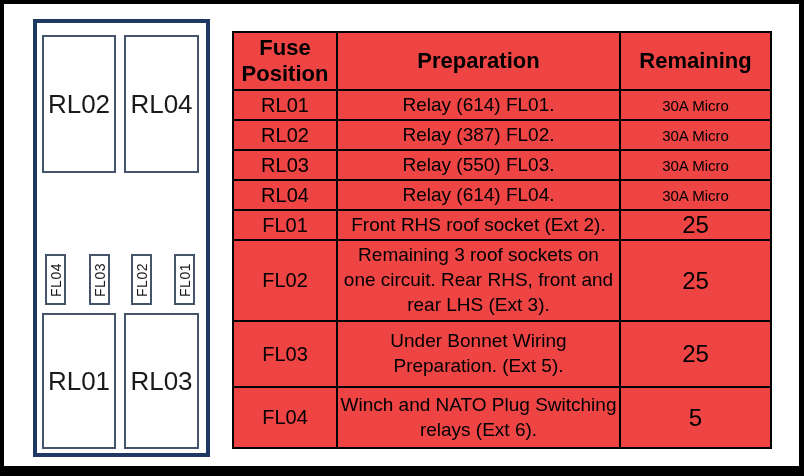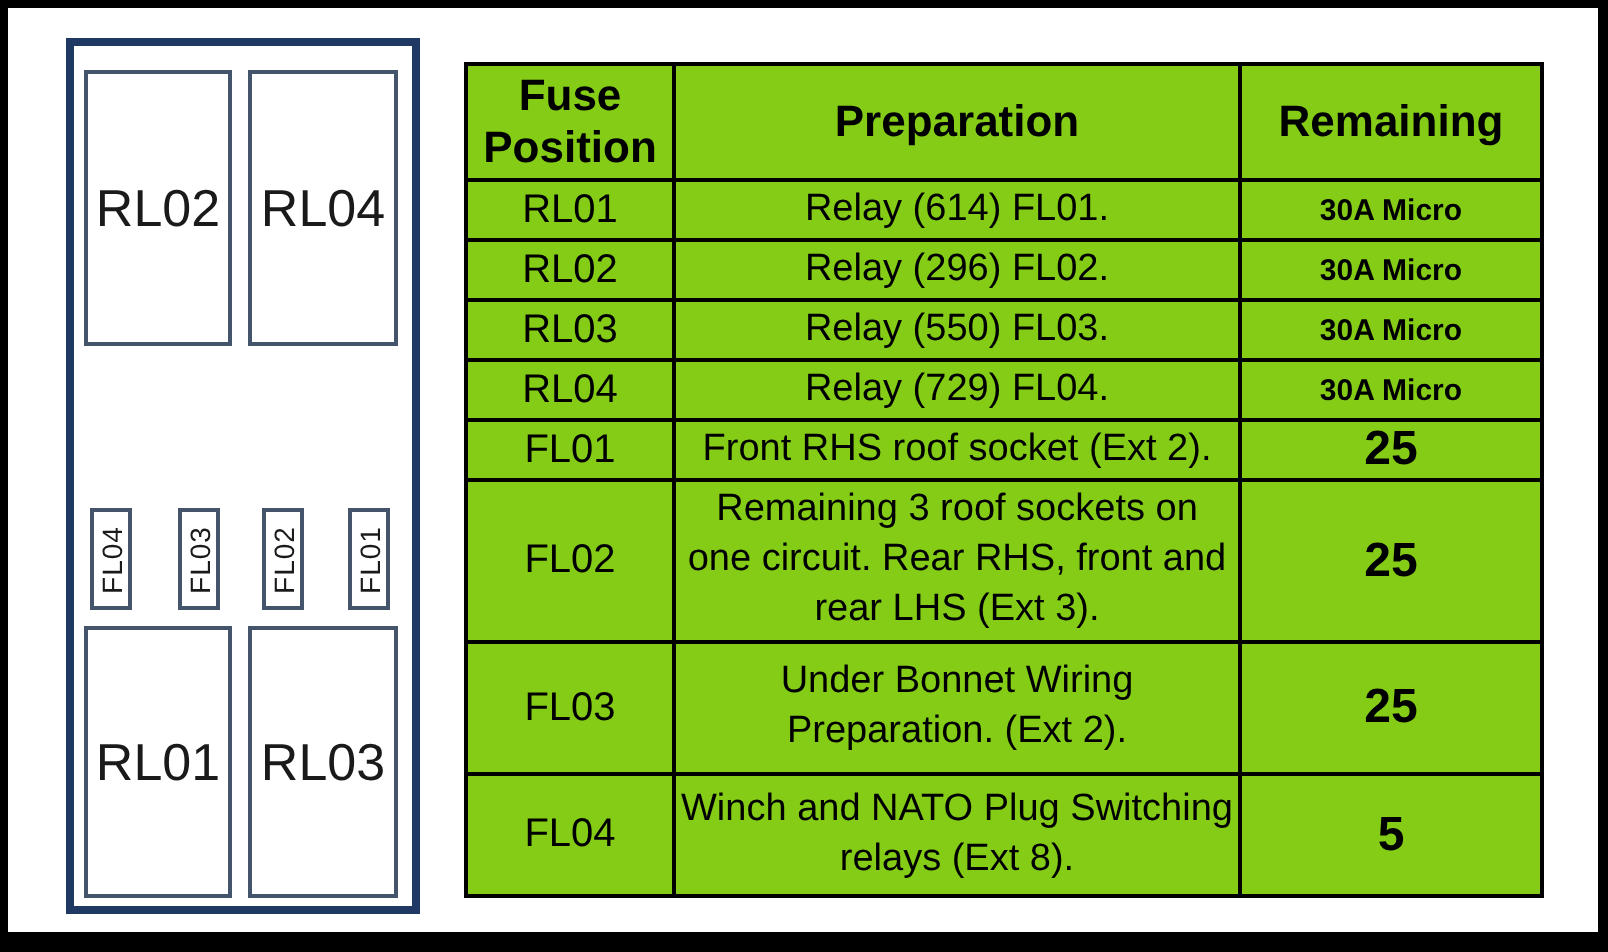--- a/index.html
+++ b/index.html
@@ -72,42 +72,42 @@
   .fl01 { left: 137px; }
 
   
   table.fuse-table {
     position: absolute;
     left: 232px;
     top: 31px;
     width: 538px;
     border-collapse: collapse;
     table-layout: fixed;
-    background: #84cc16;
+    background: #ef4444;
   }
   .fuse-table th, .fuse-table td {
     border: 2px solid #000;
     text-align: center;
     vertical-align: middle;
     padding: 0 2px;
     overflow: hidden;
   }
   .fuse-table thead tr { height: 58px; }
   .fuse-table th {
     font-size: 22px;
     font-weight: bold;
     line-height: 1.2;
   }
   .fuse-table tbody tr { height: 30px; }
   .fuse-table tbody tr:nth-child(6) { height: 81px; }
   .fuse-table tbody tr:nth-child(7) { height: 66px; }
   .fuse-table tbody tr:nth-child(8) { height: 61px; }
   .fuse-table td.pos  { font-size: 20px; }
   .fuse-table td.desc { font-size: 19px; line-height: 1.3; }
-  .fuse-table td.amp  { font-size: 24px; font-weight: bold; }
+  .fuse-table td.amp  { font-size: 24px; }
   .fuse-table tbody tr:nth-child(-n+4) td.amp { font-size: 15px; }
 </style>
 </head>
 <body>
 
 <div class="canvas">
 
   <div class="fusebox">
     <div class="relay-box rl02">
       <span>RL02</span>
@@ -151,50 +151,50 @@
       </tr>
     </thead>
     <tbody>
         <tr>
     <td class="pos">RL01</td>
     <td class="desc">Relay (614) FL01.</td>
     <td class="amp">30A Micro</td>
   </tr>
         <tr>
     <td class="pos">RL02</td>
-    <td class="desc">Relay (296) FL02.</td>
+    <td class="desc">Relay (387) FL02.</td>
     <td class="amp">30A Micro</td>
   </tr>
         <tr>
     <td class="pos">RL03</td>
     <td class="desc">Relay (550) FL03.</td>
     <td class="amp">30A Micro</td>
   </tr>
         <tr>
     <td class="pos">RL04</td>
-    <td class="desc">Relay (729) FL04.</td>
+    <td class="desc">Relay (614) FL04.</td>
     <td class="amp">30A Micro</td>
   </tr>
         <tr>
     <td class="pos">FL01</td>
     <td class="desc">Front RHS roof socket (Ext 2).</td>
     <td class="amp">25</td>
   </tr>
         <tr>
     <td class="pos">FL02</td>
     <td class="desc">Remaining 3 roof sockets on one circuit. Rear RHS, front and rear LHS (Ext 3).</td>
     <td class="amp">25</td>
   </tr>
         <tr>
     <td class="pos">FL03</td>
-    <td class="desc">Under Bonnet Wiring Preparation. (Ext 2).</td>
+    <td class="desc">Under Bonnet Wiring Preparation. (Ext 5).</td>
     <td class="amp">25</td>
   </tr>
         <tr>
     <td class="pos">FL04</td>
-    <td class="desc">Winch and NATO Plug Switching relays (Ext 8).</td>
+    <td class="desc">Winch and NATO Plug Switching relays (Ext 6).</td>
     <td class="amp">5</td>
   </tr>
       </tbody>
   </table>
 
   <div class="frame"></div>
 </div>
 
 </body></html>

